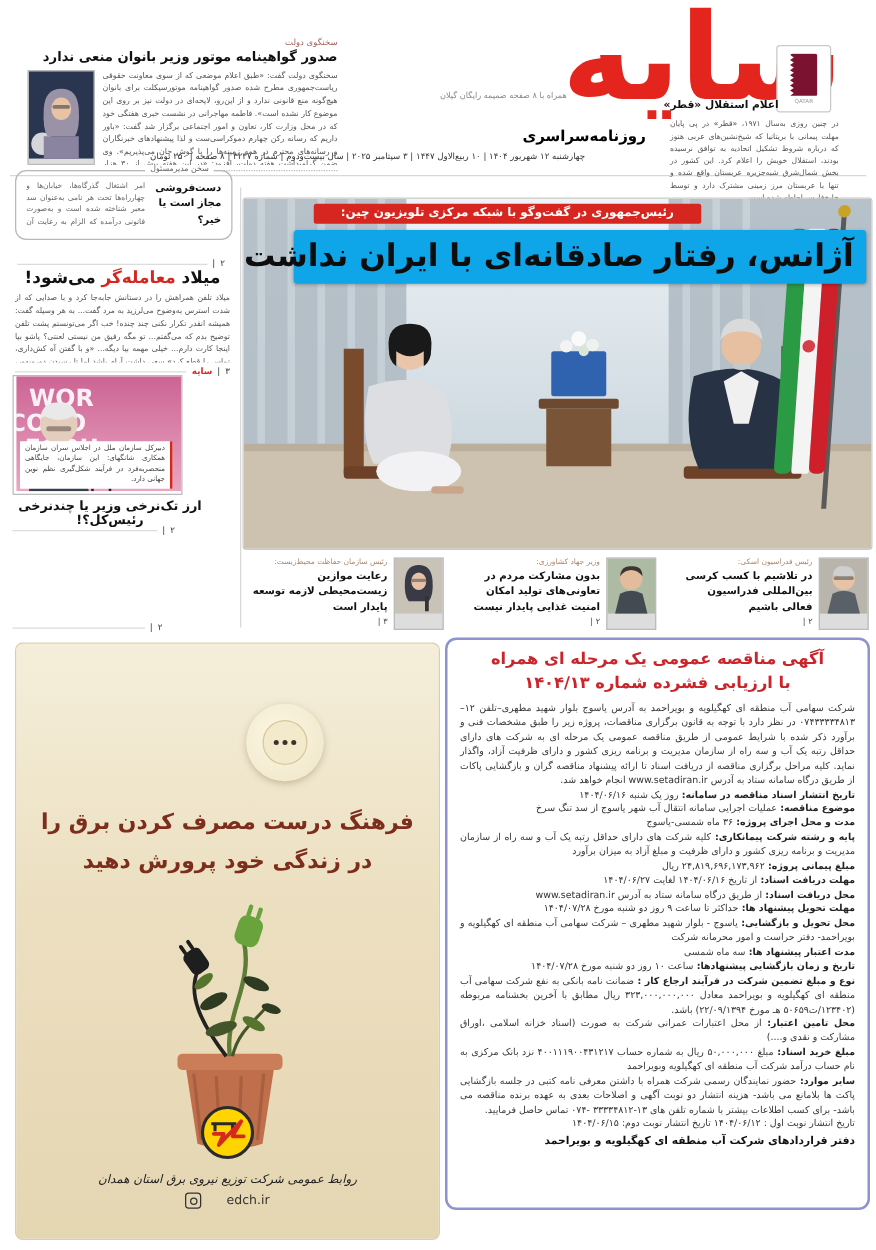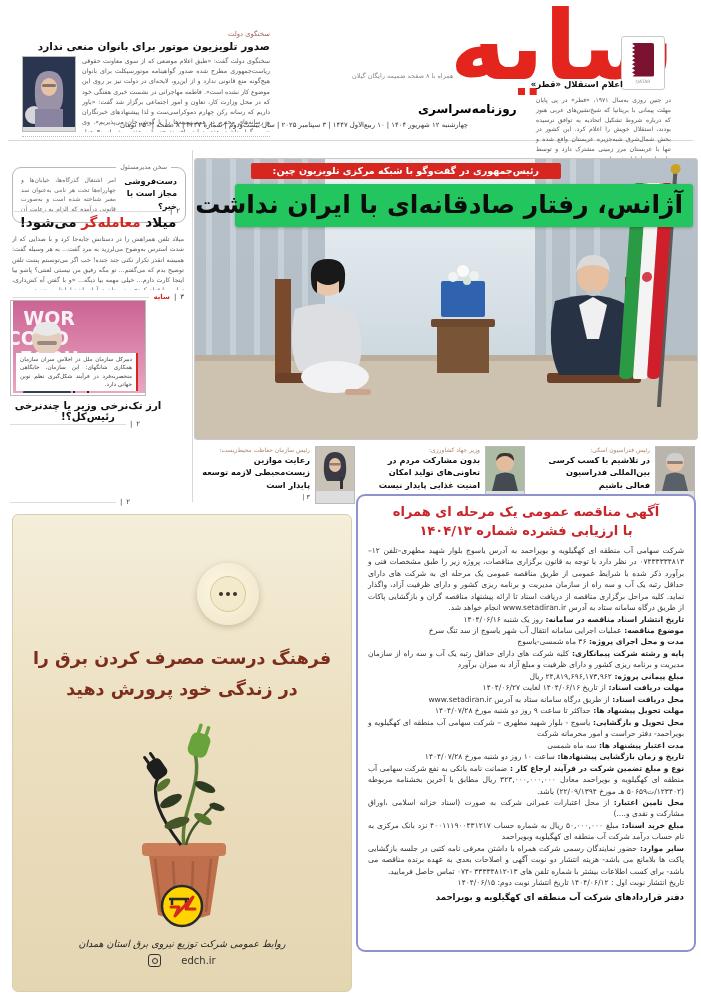--- a/index.html
+++ b/index.html
@@ -23,21 +23,21 @@
   #qatar-body{top:95px;right:30px;width:135px;font-size:6.1px;line-height:1.6;color:#555;text-align:justify;}
   
   #spk{top:30px;left:22px;width:248px;}
   .kicker-sm{font-size:6.8px;color:#a0655b;}
   #spk .ttl{font-size:10.5px;font-weight:bold;color:#111;margin:2px 0 4px;}
   #spk .row{display:flex;gap:6px;}
   #spk .body{font-size:6.3px;color:#555;line-height:1.62;text-align:justify;height:76px;overflow:hidden;}
   .photoframe{border:1px solid #bbb;background:#ddd;flex:none;}
   #spk-rule{top:136px;left:22px;width:248px;height:1px;border-top:1px dotted #bbb;}
   
-  #opinion{top:167px;left:12px;width:172px;height:54px;border:1px solid #b8b8b8;border-radius:9px;}
+  #opinion{top:136px;left:12px;width:172px;height:54px;border:1px solid #b8b8b8;border-radius:9px;}
   #opinion .lbl{position:absolute;top:-5px;right:14px;background:#fff;padding:0 4px;font-size:6.3px;color:#666;}
   #opinion .in{display:flex;gap:5px;padding:7px 8px 4px;}
   #opinion .ot{font-size:8.2px;font-weight:bold;color:#111;width:56px;flex:none;line-height:1.5;}
   #opinion .ob{font-size:6px;color:#666;line-height:1.6;text-align:justify;height:40px;overflow:hidden;}
   .pgmark{display:flex;align-items:center;gap:4px;font-size:7px;color:#333;}
   .pgmark .rule{flex:1;border-top:1px solid #dcdcdc;}
   #milad{top:214px;left:12px;width:172px;}
   #milad .mt{font-size:13.5px;font-weight:bold;color:#111;text-align:center;}
   #milad .mt .red{color:#d6261f;}
   #milad .body{font-size:6.2px;color:#555;line-height:1.66;text-align:justify;height:56px;overflow:hidden;margin-top:4px;}
@@ -50,21 +50,21 @@
   #salehi{top:432px;left:8px;width:182px;height:72px;}
   #salehi .kk{font-size:8px;font-weight:bold;color:#d6261f;text-align:left;padding-left:52px;}
   #salehi .tl{font-size:11px;font-weight:bold;color:#111;line-height:1.45;text-align:left;padding-left:52px;}
   #salehi-photo{position:absolute;left:0;top:0;}
   #salehi-pg{top:498px;left:10px;width:120px;}
   #rail-div{top:150px;left:192px;width:1px;height:352px;}
   
   #scene{top:158px;right:3px;width:502px;height:280px;border:1px solid #c9c9c9;border-radius:3px;overflow:hidden;}
   #story-kicker{top:163px;right:140px;background:#d6261f;color:#fff;font-size:9.5px;font-weight:bold;
                 padding:2px 22px 3px;border-radius:2px;white-space:nowrap;}
-  #headline-box{top:184px;right:8px;width:438px;background:#22c55e;border-radius:3px;
+  #headline-box{top:184px;right:8px;width:438px;background:#0ea5e9;border-radius:3px;
                 box-shadow:0 1px 3px rgba(0,0,0,.25);padding:6px 10px 8px;text-align:center;}
   #headline-box .hl{font-size:25px;font-weight:900;color:#0d0d0d;white-space:nowrap;letter-spacing:-1px;}
   
   #strip{top:446px;right:6px;width:496px;height:58px;display:flex;flex-direction:row;gap:14px;}
   .strip-item{flex:1;display:flex;gap:5px;}
   .strip-item .tx{flex:1;}
   .strip-item .kk{font-size:6px;color:#b08468;}
   .strip-item .tl{font-size:8.2px;font-weight:bold;color:#111;line-height:1.5;margin-top:1px;}
   .strip-item .pp{font-size:6.5px;color:#444;margin-top:2px;}
   
@@ -78,21 +78,21 @@
   #socket .plate i{width:4px;height:4px;border-radius:50%;background:#3a332a;}
   #ad .slog{margin-top:128px;text-align:center;color:#7c2d1c;font-weight:bold;font-size:17.5px;line-height:1.75;}
   #ad-credit{position:absolute;bottom:42px;width:100%;text-align:center;font-size:9.5px;color:#222;font-style:italic;}
   #ad-handle{position:absolute;bottom:24px;width:100%;text-align:right;font-size:10px;color:#333;
              display:flex;align-items:center;justify-content:center;gap:20px;direction:ltr;}
   .ig{width:11px;height:11px;border:1.3px solid #333;border-radius:3px;position:relative;display:inline-block;}
   .ig:after{content:"";position:absolute;left:2.5px;top:2.5px;width:4px;height:4px;border:1.2px solid #333;border-radius:50%;}
   #plant{position:absolute;top:208px;left:50%;transform:translateX(-50%);}
   #elogo{position:absolute;bottom:62px;left:50%;transform:translateX(-50%);}
   
-  #tender{top:494px;right:5px;width:340px;height:458px;border:2px solid #8e93ce;border-radius:9px;
+  #tender{top:510px;right:5px;width:340px;height:458px;border:2px solid #8e93ce;border-radius:9px;
           background:#fff;padding:7px 10px;box-sizing:border-box;}
   #tender .t1,#tender .t2{color:#c9252b;font-weight:bold;font-size:13px;text-align:center;line-height:1.45;}
   #tender .lines{margin-top:4px;}
   #tender .line{font-size:7.55px;color:#333;line-height:1.52;text-align:justify;}
   #tender .line b{color:#222;}
   #tender .foot{font-size:8.6px;font-weight:bold;color:#111;margin-top:3px;}
   svg{display:block;}
 </style>
 </head>
 <body>
@@ -107,21 +107,21 @@
 
   <div class="abs" id="qatar-flagbox">
     <div id="qatar-flag"></div>
     <div id="qatar-cap">QATAR</div>
   </div>
   <div class="abs" id="qatar-label">اعلام استقلال «قطر»</div>
   <div class="abs" id="qatar-body">در چنین روزی به‌سال ۱۹۷۱، «قطر» در پی پایان مهلت پیمانی با بریتانیا که شیخ‌نشین‌های عربی هنوز که درباره شروط تشکیل اتحادیه به توافق نرسیده بودند، استقلال خویش را اعلام کرد. این کشور در بخش شمال‌شرق شبه‌جزیره عربستان واقع شده و تنها با عربستان مرز زمینی مشترک دارد و توسط خلیج‌فارس احاطه شده است.</div>
 
   <div class="abs" id="spk">
     <div class="kicker-sm">سخنگوی دولت</div>
-    <div class="ttl">صدور تلویزیون موتور برای بانوان منعی ندارد</div>
+    <div class="ttl">صدور گواهینامه موتور وزیر بانوان منعی ندارد</div>
     <div class="row">
       <div class="body">سخنگوی دولت گفت: «طبق اعلام موضعی که از سوی معاونت حقوقی ریاست‌جمهوری مطرح شده صدور گواهینامه موتورسیکلت برای بانوان هیچ‌گونه منع قانونی ندارد و از این‌رو، لایحه‌ای در دولت نیز بر روی این موضوع کار نشده است». فاطمه مهاجرانی در نشست خبری هفتگی خود که در محل وزارت کار، تعاون و امور اجتماعی برگزار شد گفت: «باور داریم که رسانه رکن چهارم دموکراسی‌ست و لذا پیشنهادهای خبرنگاران و رسانه‌های محترم در همه زمینه‌ها را با گوش جان می‌پذیریم». وی ضمن گرامیداشت هفته دولت، افزود: «در این هفته بیش از ۳۰ هزار پروژه با ارزش بالغ بر ۳۶۰ همت بهره‌برداری و منجر به ایجاد اشتغال برای بیش از ۲۷۰ هزار نفر شده.</div>
       <div class="photoframe">
         <svg width="52" height="70" viewBox="0 0 52 70">
           <rect width="52" height="70" fill="#2a3550"></rect>
           <circle cx="11" cy="58" r="9" fill="#f2f2f2" opacity=".85"></circle>
           <path d="M26 14 q13 0 14 16 q1 16 -3 22 l-22 0 q-4 -6 -3 -22 q1 -16 14 -16z" fill="#9a93a8"></path>
           <ellipse cx="26" cy="30" rx="8" ry="9" fill="#e8c2a4"></ellipse>
           <rect x="19" y="27" width="14" height="3" rx="1.5" fill="#555" opacity=".7"></rect>
           <rect x="12" y="52" width="28" height="18" fill="#8b84a0"></rect>

